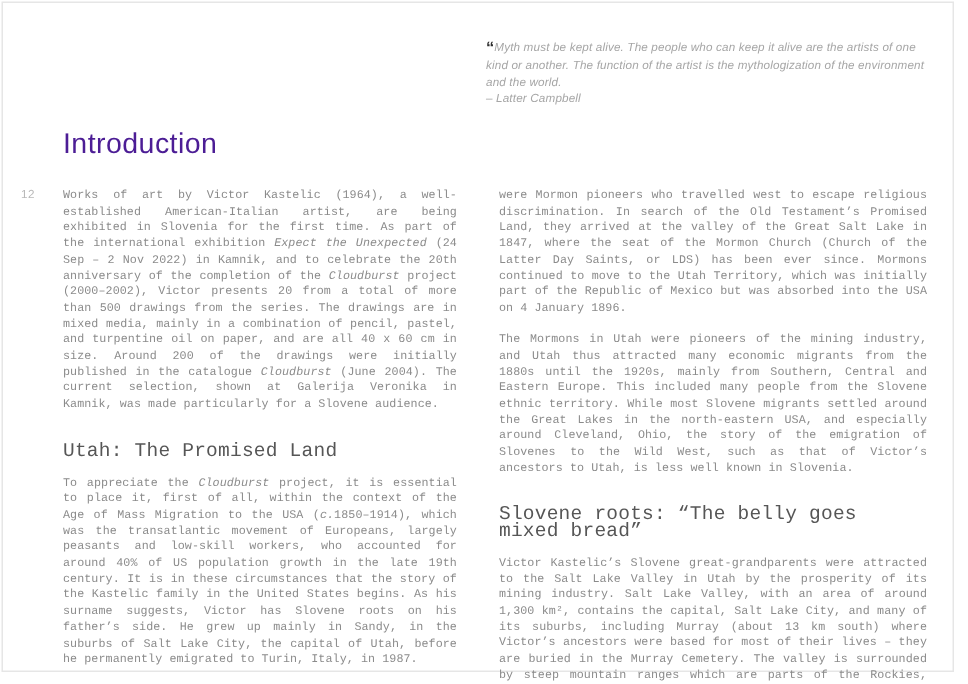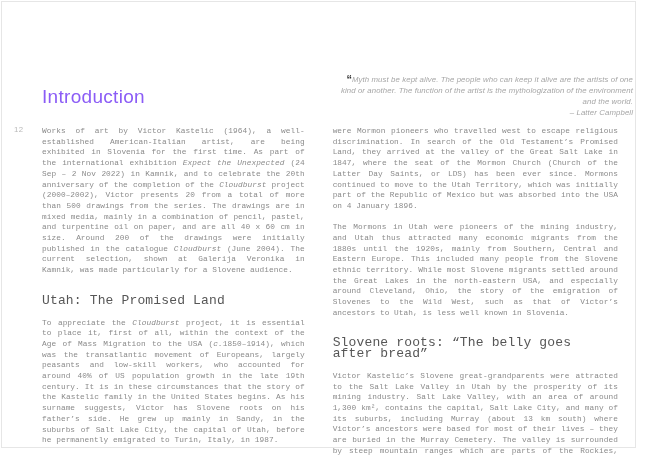--- a/index.html
+++ b/index.html
@@ -20,29 +20,28 @@
     top: 1px;
     width: 635px;
     height: 447px;
     border: 1px solid #e6e6e6;
     box-sizing: border-box;
     pointer-events: none;
   }
   .quote {
     position: absolute;
     top: 26px;
-    right: 12px;
+    right: 26px;
     width: 295px;
-    text-align: right;
+    text-align: left;
     font-style: italic;
     font-size: 7.8px;
     line-height: 11px;
     color: #a6a6a6;
     letter-spacing: 0.1px;
-    margin-top: 48px;
   }
   .quote .qmark {
     font-style: normal;
     font-weight: 700;
     font-size: 11px;
     color: #2f2f2f;
     letter-spacing: -1px;
     margin-right: 1px;
     vertical-align: -1px;
   }
@@ -50,21 +49,21 @@
     margin-top: 0;
   }
   .title {
     position: absolute;
     left: 42px;
     top: 86px;
     margin: 0;
     font-size: 19px;
     font-weight: 400;
     letter-spacing: 0.3px;
-    color: #8b5cf6;
+    color: #4c1d95;
   }
   .pagenum {
     position: absolute;
     left: 14px;
     top: 125px;
     font-size: 7.8px;
     color: #b8b8b8;
     letter-spacing: 0.3px;
   }
   .cols {
@@ -114,16 +113,16 @@
 
 <div class="cols">
   <div class="col left">
     <p><span>Works of art by Victor Kastelic (1964), a well-established American-Italian artist, are being exhibited in Slovenia for the first time. As part of the international exhibition </span><em>Expect the Unexpected</em><span> (24 Sep – 2 Nov 2022) in Kamnik, and to celebrate the 20th anniversary of the completion of the </span><em>Cloudburst</em><span> project (2000–2002), Victor presents 20 from a total of more than 500 drawings from the series. The drawings are in mixed media, mainly in a combination of pencil, pastel, and turpentine oil on paper, and are all 40 x 60 cm in size. Around 200 of the drawings were initially published in the catalogue </span><em>Cloudburst</em><span> (June 2004). The current selection, shown at Galerija Veronika in Kamnik, was made particularly for a Slovene audience.</span></p>
     <h2>Utah: The Promised Land</h2>
     <p><span>To appreciate the </span><em>Cloudburst</em><span> project, it is essential to place it, first of all, within the context of the Age of Mass Migration to the USA (</span><em>c.</em><span>1850–1914), which was the transatlantic movement of Europeans, largely peasants and low-skill workers, who accounted for around 40% of US population growth in the late 19th century. It is in these circumstances that the story of the Kastelic family in the United States begins. As his surname suggests, Victor has Slovene roots on his father’s side. He grew up mainly in Sandy, in the suburbs of Salt Lake City, the capital of Utah, before he permanently emigrated to Turin, Italy, in 1987.</span></p>
   </div>
   <div class="col right">
     <p><span>were Mormon pioneers who travelled west to escape religious discrimination. In search of the Old Testament’s Promised Land, they arrived at the valley of the Great Salt Lake in 1847, where the seat of the Mormon Church (Church of the Latter Day Saints, or LDS) has been ever since. Mormons continued to move to the Utah Territory, which was initially part of the Republic of Mexico but was absorbed into the USA on 4 January 1896.</span></p>
     <p><span>The Mormons in Utah were pioneers of the mining industry, and Utah thus attracted many economic migrants from the 1880s until the 1920s, mainly from Southern, Central and Eastern Europe. This included many people from the Slovene ethnic territory. While most Slovene migrants settled around the Great Lakes in the north-eastern USA, and especially around Cleveland, Ohio, the story of the emigration of Slovenes to the Wild West, such as that of Victor’s ancestors to Utah, is less well known in Slovenia.</span></p>
-    <h2>Slovene roots: “The belly goes after bread”</h2>
+    <h2>Slovene roots: “The belly goes mixed bread”</h2>
     <p><span>Victor Kastelic’s Slovene great-grandparents were attracted to the Salt Lake Valley in Utah by the prosperity of its mining industry. Salt Lake Valley, with an area of around 1,300 km², contains the capital, Salt Lake City, and many of its suburbs, including Murray (about 13 km south) where Victor’s ancestors were based for most of their lives – they are buried in the Murray Cemetery. The valley is surrounded by steep mountain ranges which are parts of the Rockies, such as the Oquirrh and Wasatch mountains, all rich in natural resources.</span></p>
   </div>
 </div>
 
 </body></html>

